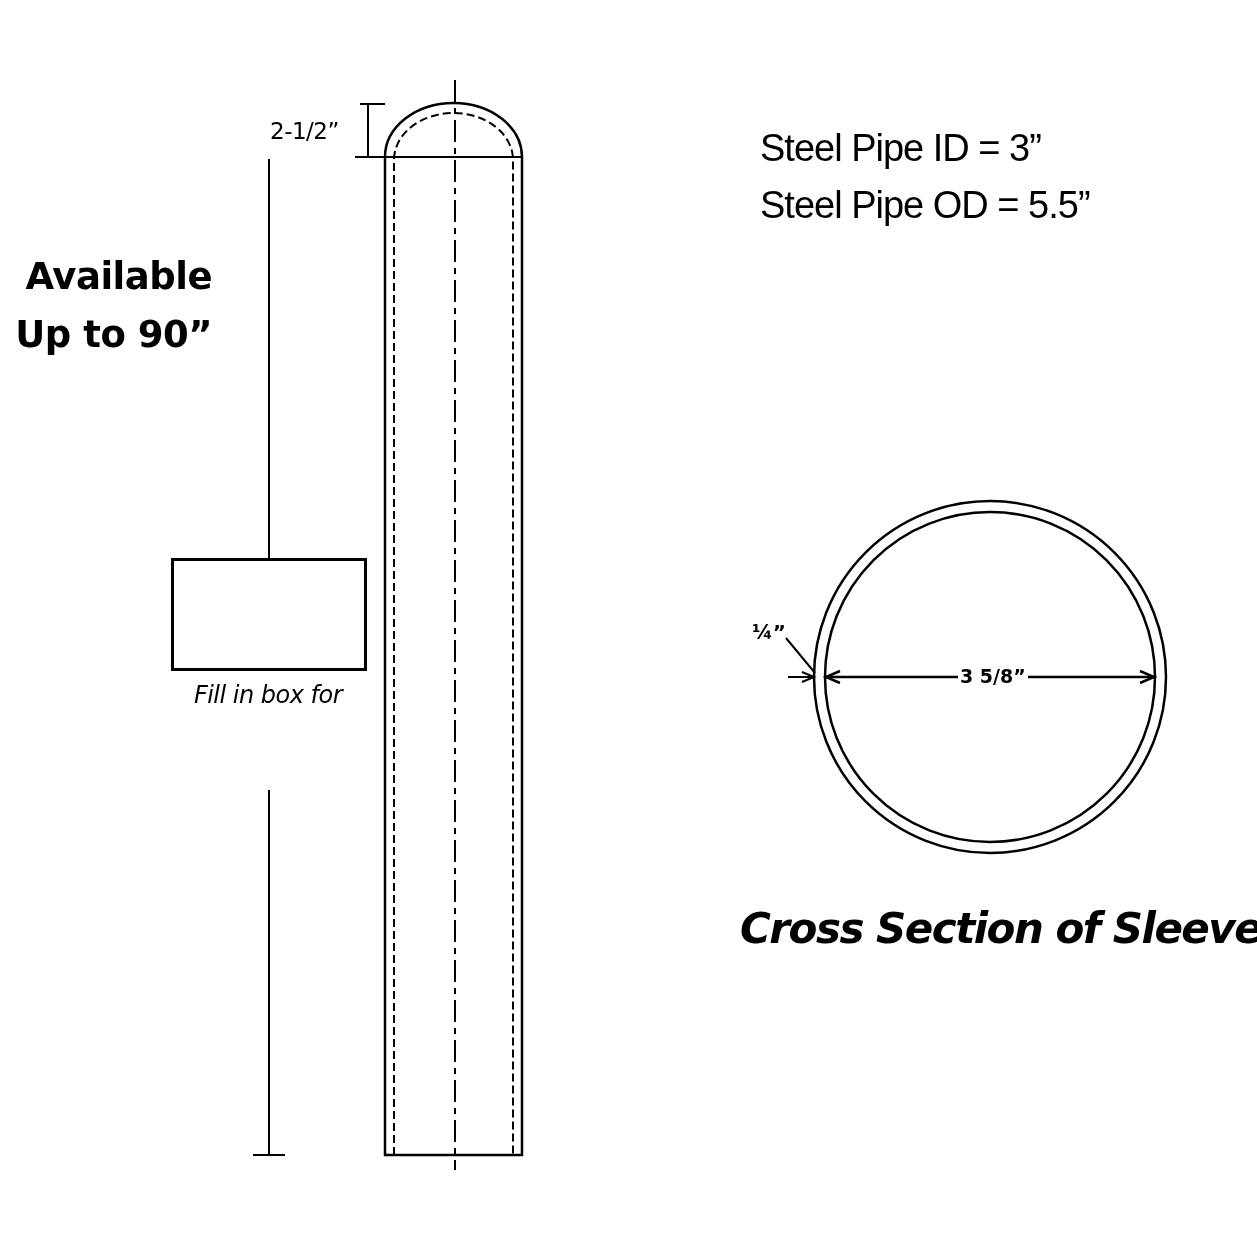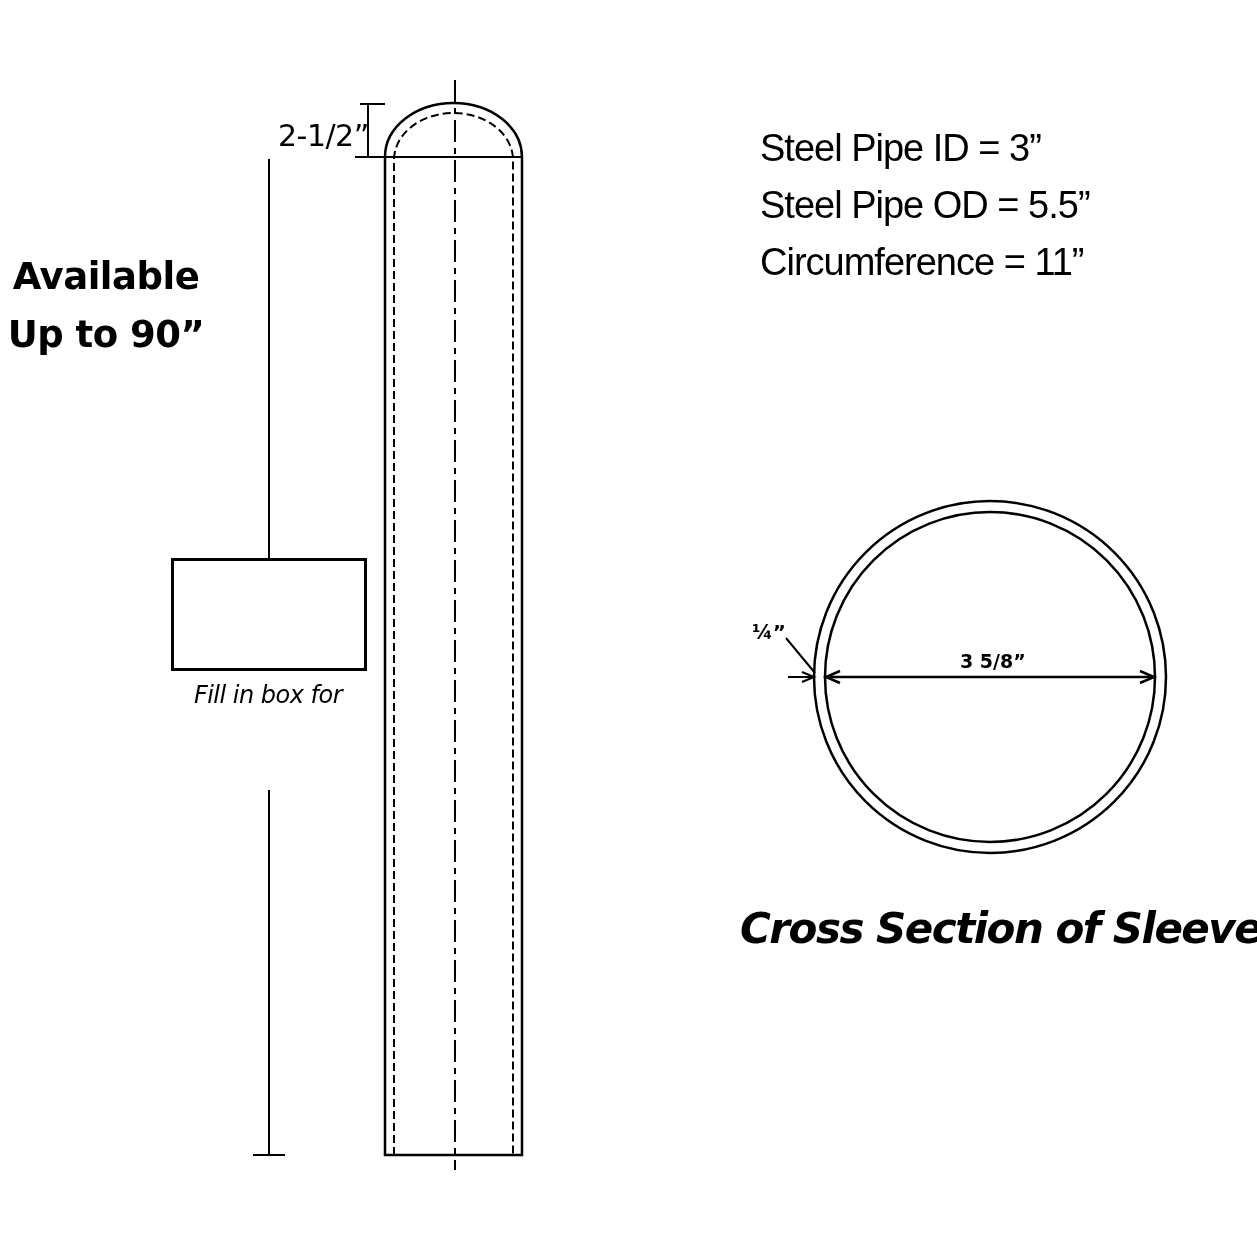--- a/index.html
+++ b/index.html
@@ -1,27 +1,27 @@
 <!DOCTYPE html>
 <html><head>
 <meta charset="utf-8">
 <style>
   html, body { margin: 0; padding: 0; background: #ffffff; }
   body { width: 1257px; height: 1257px; position: relative; overflow: hidden; font-family: "DejaVu Sans", sans-serif; color: #000; }
   svg.drawing { position: absolute; left: 0; top: 0; }
   .txt { position: absolute; white-space: nowrap; }
   .avail { left: 0; top: 248px; width: 212px; text-align: center; font-family: "DejaVu Sans", sans-serif; font-weight: bold; font-size: 37px; line-height: 58px; letter-spacing: -0.5px; }
-  .avail span { display: block; }
+  .avail span { display: block; text-align: right; }
   .specs { left: 760px; top: 120px; font-family: Liberation Sans, sans-serif; font-size: 38px; line-height: 57px; letter-spacing: -1px; }
   .specs span { display: block; }
-  .dim-top { left: 278px; top: 118px; font-size: 30px; letter-spacing: -0.5px; }
+  .dim-top { left: 270px; top: 118px; font-size: 23px; letter-spacing: -0.5px; }
   .fill-note { left: 170px; top: 677px; width: 196px; text-align: center; font-size: 24px; line-height: 37px; letter-spacing: -0.5px; }
   .fill-note span { display: block; font-style: italic; }
   .caption { left: 740px; top: 904px; font-family: "DejaVu Sans", sans-serif; font-style: italic; font-weight: bold; font-size: 42px; letter-spacing: -1.5px; }
-  .dia-label { left: 958px; top: 650px; font-family: "DejaVu Sans", sans-serif; font-weight: bold; font-size: 19px; background: #fff; padding: 0 2px; }
+  .dia-label { left: 958px; top: 665px; font-family: "DejaVu Sans", sans-serif; font-weight: bold; font-size: 19px; background: #fff; padding: 0 2px; }
   .wall-label { left: 752px; top: 620px; font-family: "DejaVu Sans", sans-serif; font-weight: bold; font-size: 20px; }
   .height-box { position: absolute; left: 171px; top: 558px; width: 190px; height: 107px; border: 3px solid #000; background: #fff; }
 </style>
 </head>
 <body>
 
 <svg class="drawing" width="1257" height="1257" viewBox="0 0 1257 1257" xmlns="http://www.w3.org/2000/svg">
 
   <g fill="none" stroke="#000">
 
@@ -75,19 +75,18 @@
   <span></span>
 </div>
 
 <div class="txt fill-note">
   <span>Fill in box for</span>
 </div>
 
 <div class="txt specs">
   <span>Steel Pipe ID = 3”</span>
   <span>Steel Pipe OD = 5.5”</span>
-  <span>Circumference = 11”</span>
 </div>
 
 <div class="txt wall-label">¼”</div>
 <div class="txt dia-label">3 5/8”</div>
 
 <div class="txt caption">Cross Section of Sleeve</div>
 
 </body></html>

